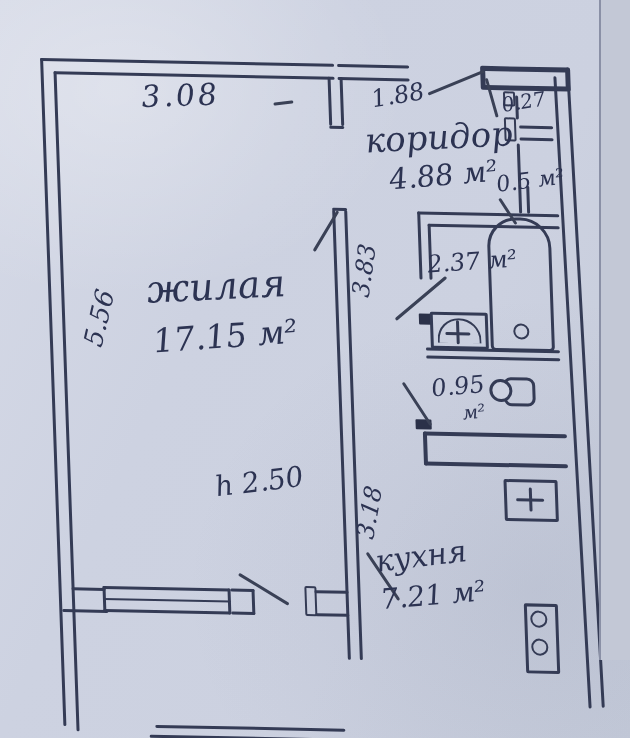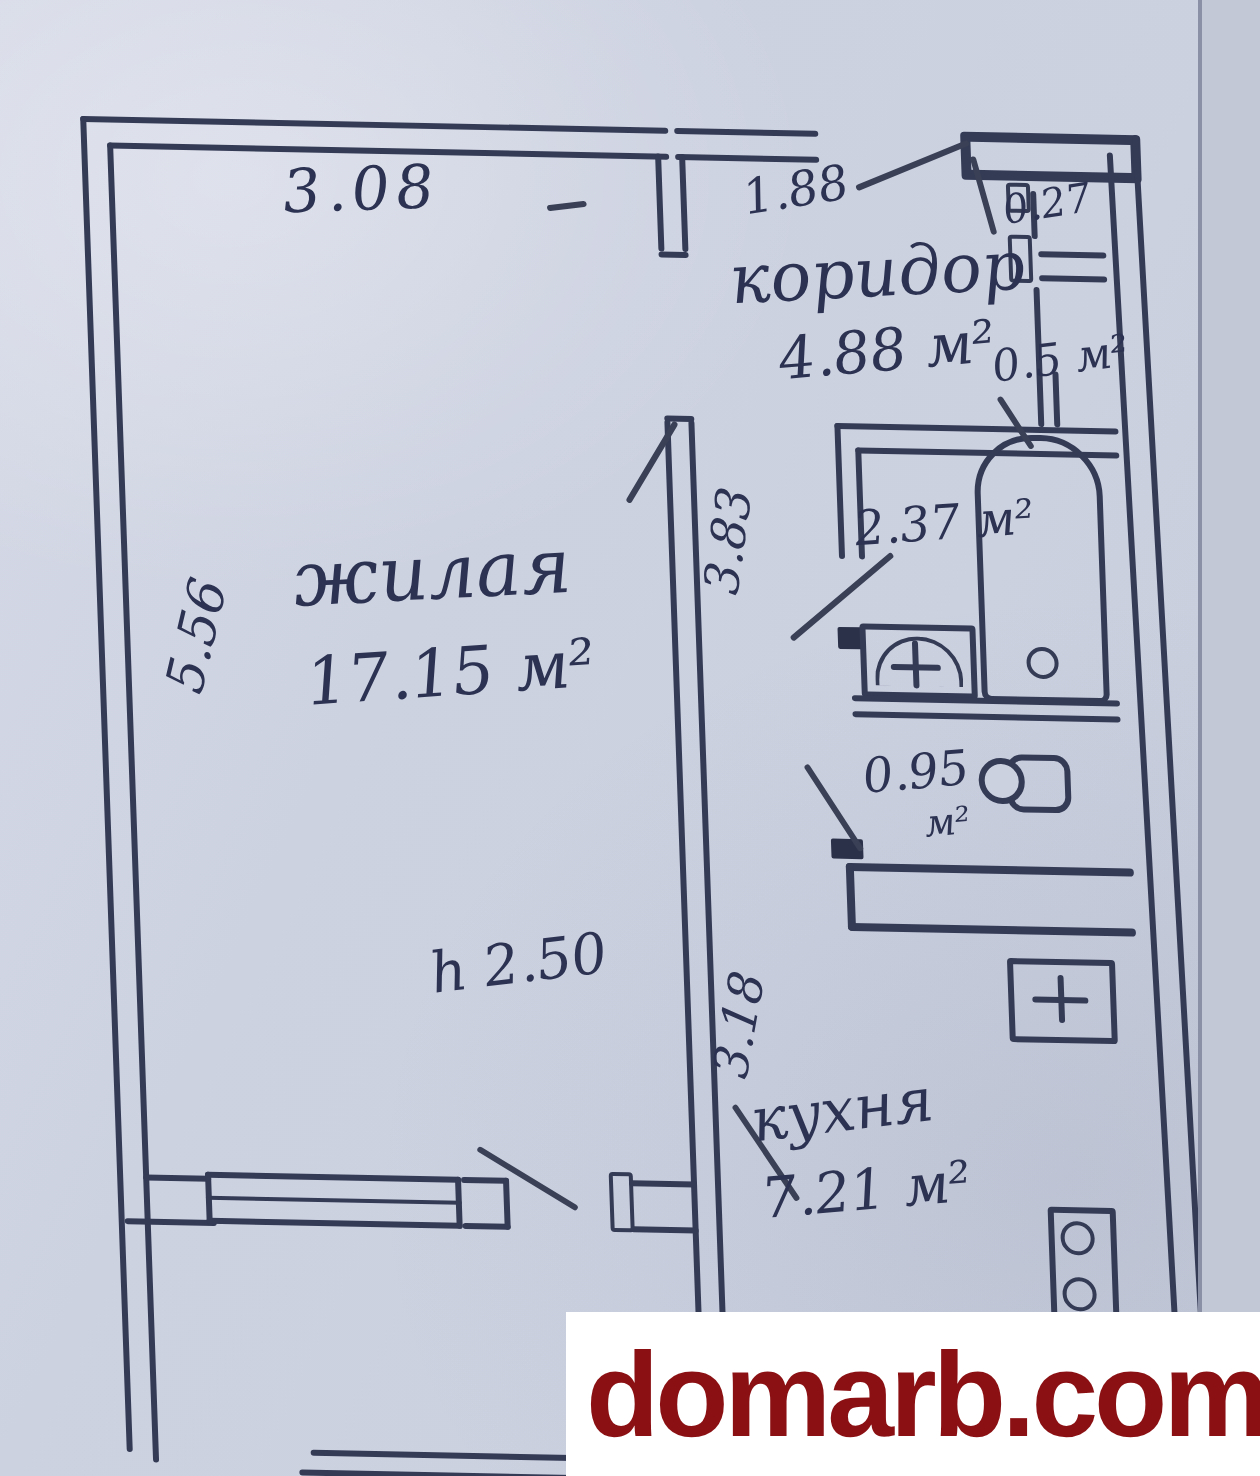--- a/index.html
+++ b/index.html
@@ -129,16 +129,13 @@
     <div class="lbl" style="left:160px;top:408px;font-size:28px;transform:rotate(-8deg)">h 2.50</div>
     <div class="lbl" style="left:318px;top:478px;font-size:30px;transform:rotate(-8deg)">кухня</div>
     <div class="lbl" style="left:322px;top:518px;font-size:28px;transform:rotate(-6deg)">7.21 м²</div>
     <div class="lbl" style="left:20px;top:248px;width:60px;font-size:26px;transform:rotate(-75deg);text-align:center">5.56</div>
     <div class="lbl" style="left:287px;top:196px;width:60px;font-size:24px;transform:rotate(-80deg);text-align:center">3.83</div>
     <div class="lbl" style="left:284px;top:438px;width:60px;font-size:24px;transform:rotate(-78deg);text-align:center">3.18</div>
   </div>
 
   <div class="edge-zone"></div>
 
-  <div class="watermark">
-    <span class="txt">domarb.com</span>
-  </div>
 </div>
 
 </body></html>

